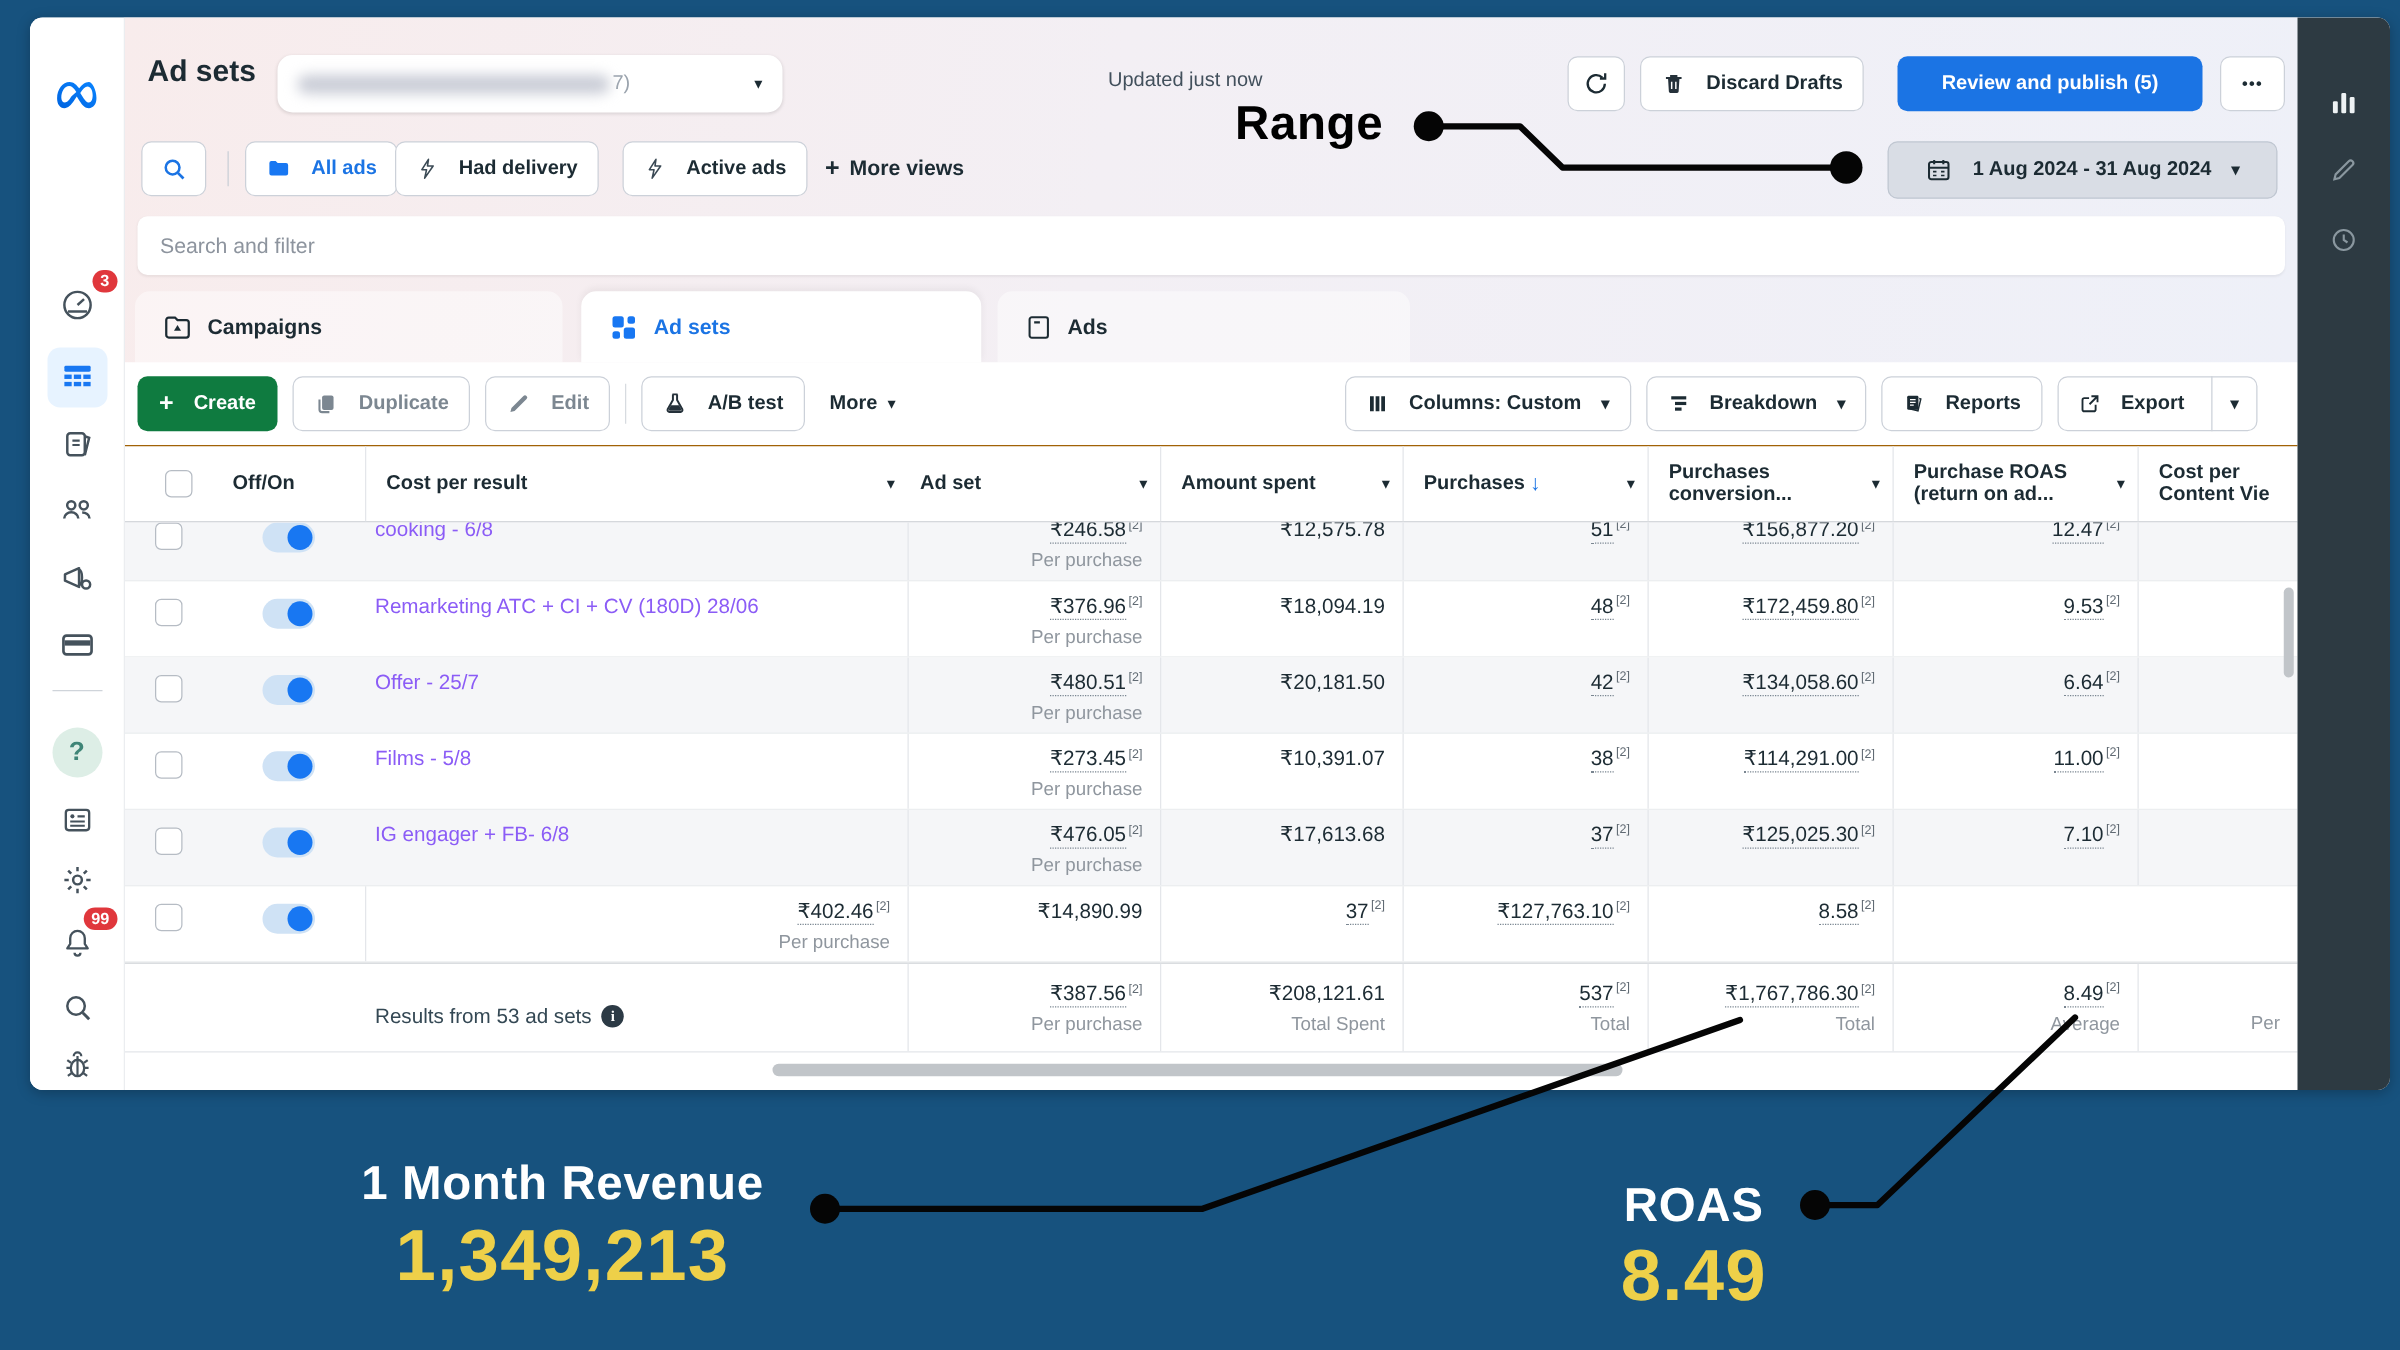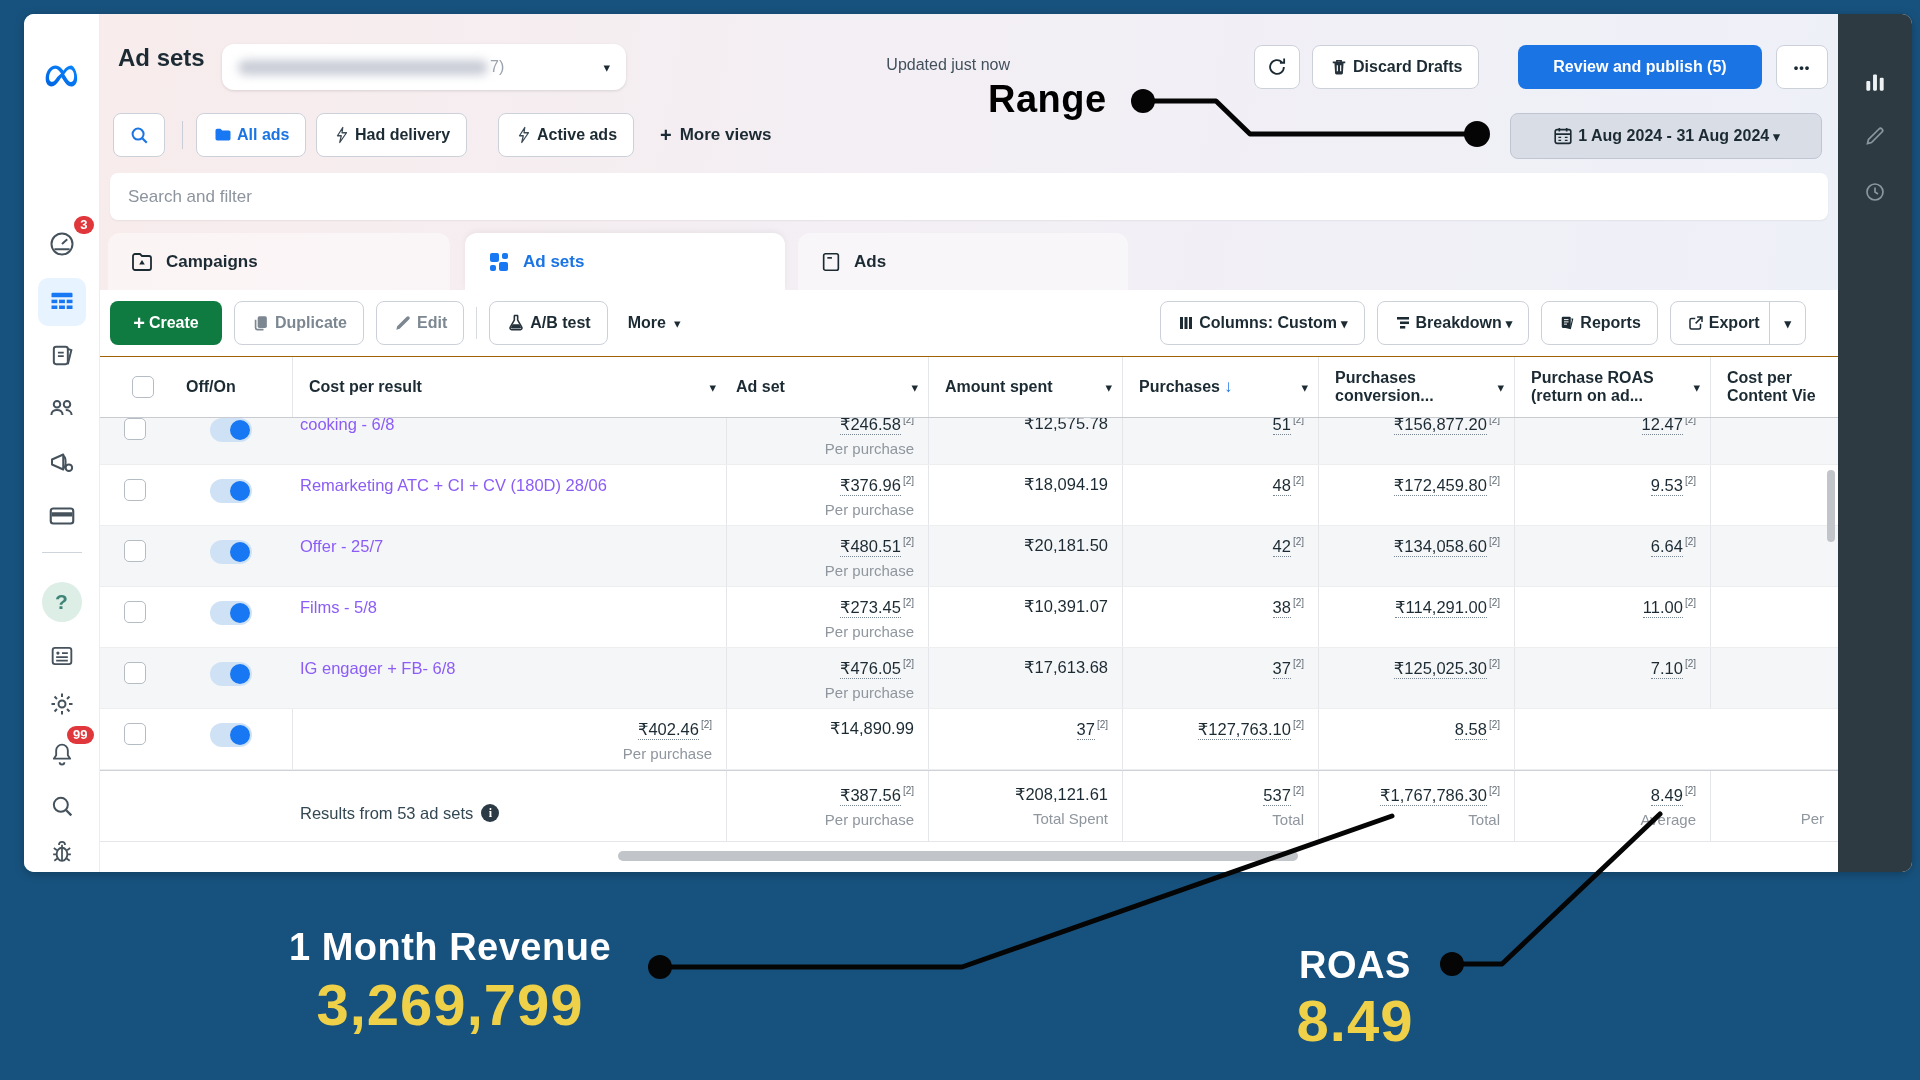--- a/index.html
+++ b/index.html
@@ -37,21 +37,21 @@
   .rrail-item { position: absolute; left: 50%; transform: translateX(-50%); width: 40px; height: 40px;
     display: flex; align-items: center; justify-content: center; cursor: pointer; }
 
   
   .page-title { position: absolute; left: 18px; top: 30px; font-size: 24px; font-weight: bold; }
   .account-pill { position: absolute; left: 122px; top: 30px; width: 404px; height: 46px; background: #fff;
     border-radius: 12px; box-shadow: 0 1px 3px rgba(0,0,0,.12); display: flex; align-items: center; padding: 0 16px; }
   .blurred { width: 250px; height: 15px; border-radius: 8px; background: #c9ccd6; filter: blur(5px); }
   .account-tail { color: #9aa3ad; font-size: 16px; margin-left: 2px; }
   .updated { position: absolute; left: 780px; top: 42px; width: 130px; font-size: 16px; color: #42505c; text-align: right; white-space: nowrap;}
-  .btn { display: inline-flex; align-items: center; justify-content: center; gap: 4px; height: 44px;
+  .btn { display: inline-flex; align-items: center; justify-content: center; gap: 16px; height: 44px;
     background: #fff; border: 1px solid #ccd1d9; border-radius: 8px; font-size: 16px; font-weight: bold;
     color: #1c2b33; cursor: pointer; padding: 0 16px; }
   .icon-btn { width: 46px; padding: 0; }
   .refresh-btn { position: absolute; left: 1154px; top: 31px; }
   .discard-btn { position: absolute; left: 1212px; top: 31px; }
   .review-btn { position: absolute; left: 1418px; top: 31px; width: 244px; background: #1b74e4; border: none; color: #fff; }
   .dots-btn { position: absolute; left: 1676px; top: 31px; width: 52px; }
   .dots-glyph::before { content: "•••"; letter-spacing: 1px; font-size: 13px; color: #1c2b33; }
 
   
@@ -727,19 +727,19 @@
     <circle cx="1477" cy="134" r="13"></circle>
     <circle cx="660" cy="967" r="12"></circle>
     <circle cx="1452" cy="964" r="12"></circle>
   </g>
 </svg>
 
 <div class="annot annot-range">Range</div>
 
 <div class="annot annot-rev">
   <div class="annot-label">1 Month Revenue</div>
-  <div class="annot-value">3,269,799</div>
+  <div class="annot-value">1,349,213</div>
 </div>
 
 <div class="annot annot-roas">
   <div class="annot-label">ROAS</div>
   <div class="annot-value">8.49</div>
 </div>
 
 </body></html>

